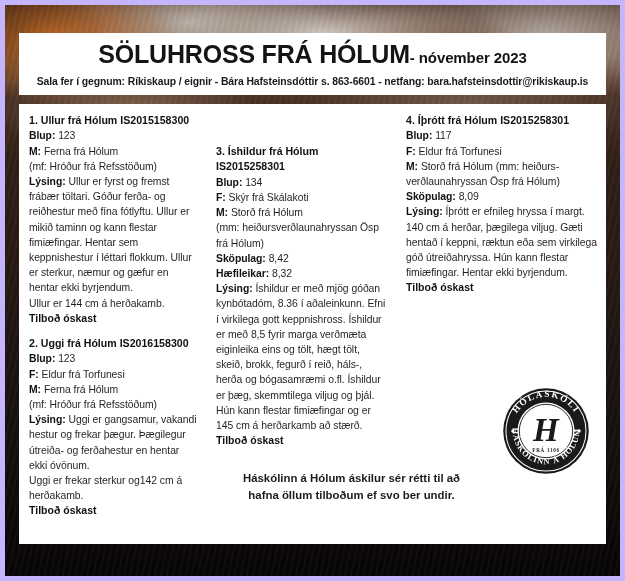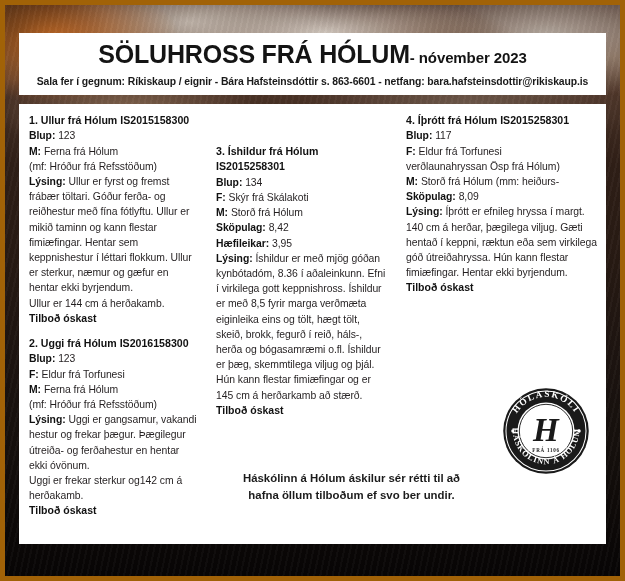--- a/index.html
+++ b/index.html
@@ -4,21 +4,21 @@
 <style>
   * { box-sizing: border-box; margin: 0; padding: 0; }
   html, body {
     width: 625px; height: 581px;
     font-family: "Liberation Sans", sans-serif;
     overflow: hidden;
   }
   .poster {
     position: relative;
     width: 625px; height: 581px;
-    background: #a16207;
+    background: #c4b5fd;
     padding: 5px 5px 5px 5px;
     text-decoration: underline;
   }
   
   .photo-bg {
     position: absolute;
     left: 5px; top: 5px;
     width: 615px; height: 571px;
     overflow: hidden;
     background:
@@ -161,36 +161,37 @@
 
     </div>
 
     <div class="col col-2">
 
       <div class="entry">
         <p class="hname">3. Íshildur frá Hólum  IS2015258301</p>
         <p class="l"><b>Blup:</b> <span>134</span></p>
         <p class="l"><b>F:</b> <span>Skýr frá Skálakoti</span></p>
         <p class="l"><b>M:</b> <span>Storð frá Hólum</span></p>
+        <p class="l">(mm: heiðursverðlaunahryssan Ösp frá Hólum)</p>
         <p class="l"><b>Sköpulag:</b> <span>8,42</span></p>
-        <p class="l"><b>Hæfileikar:</b> <span>3,95</span></p>
+        <p class="l"><b>Hæfileikar:</b> <span>8,32</span></p>
         <p class="l"><b>Lýsing:</b> <span>Íshildur er með mjög góðan kynbótadóm, 8.36 í aðaleinkunn. Efni í virkilega gott keppnishross. Íshildur er með 8,5 fyrir marga verðmæta eiginleika eins og tölt, hægt tölt, skeið, brokk, fegurð í reið, háls-, herða og bógasamræmi o.fl. Íshildur er þæg, skemmtilega viljug og þjál. Hún kann flestar fimiæfingar og er 145 cm á herðarkamb að stærð.</span></p>
         <p class="offer">Tilboð óskast</p>
       </div>
 
     </div>
 
     <div class="col col-3">
 
       <div class="entry">
         <p class="hname">4. Íþrótt frá Hólum IS2015258301</p>
         <p class="l"><b>Blup:</b> <span>117</span></p>
         <p class="l"><b>F:</b> <span>Eldur frá Torfunesi</span></p>
+        <p class="l"><b>M:</b> <span>Storð frá Hólum (mm: heiðurs-</span></p>
         <p class="l"> verðlaunahryssan Ösp frá Hólum)</p>
-        <p class="l"><b>M:</b> <span>Storð frá Hólum (mm: heiðurs-</span></p>
         <p class="l"><b>Sköpulag:</b> <span>8,09</span></p>
         <p class="l"><b>Lýsing:</b> <span>Íþrótt er efnileg hryssa í margt. 140 cm á herðar, þægilega viljug. Gæti hentað í keppni, ræktun eða sem virkilega góð útreiðahryssa. Hún kann flestar fimiæfingar. Hentar ekki byrjendum.</span></p>
         <p class="offer">Tilboð óskast</p>
       </div>
 
       <div class="seal-wrap">
         <svg viewBox="0 0 200 200" width="92" height="92" aria-hidden="true">
           <defs>
             <path id="arcTop" d="M 26,100 A 74,74 0 0 1 174,100"></path>
             <path id="arcBot" d="M 28,100 A 72,72 0 0 0 172,100"></path>

